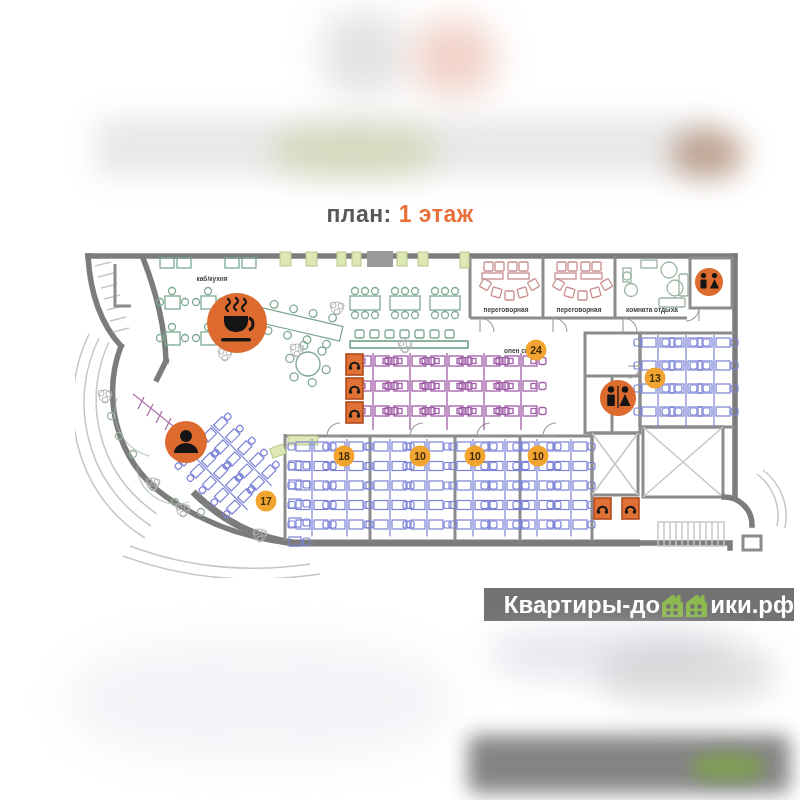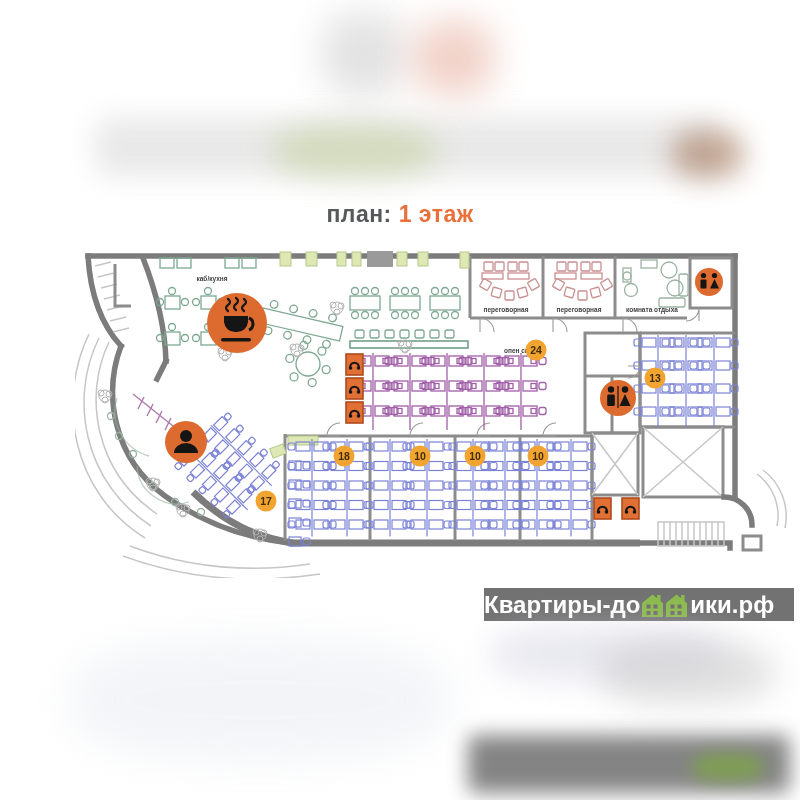--- a/index.html
+++ b/index.html
@@ -23,21 +23,21 @@
   .blu{stroke:#7b82d6;stroke-width:1.2;fill:none;}
   .plnt{stroke:#b3b3b3;stroke-width:1;fill:none;}
   .lbl{font-family:"Liberation Sans",sans-serif;font-size:6.5px;font-weight:bold;
        fill:#3f3f3f;text-anchor:middle;}
   .badge-c{fill:#f2a430;}
   .badge-t{font-family:"Liberation Sans",sans-serif;font-size:10.5px;font-weight:bold;
        fill:#412d00;text-anchor:middle;}
   .ink{fill:#151515;}
   .wmark{position:absolute;left:484px;top:588px;width:310px;height:33px;
         background:rgba(106,106,106,.95);display:flex;align-items:center;
-        justify-content:flex-start;color:#fff;font-size:24px;font-weight:bold;}
+        justify-content:flex-end;color:#fff;font-size:24px;font-weight:bold;}
   .wmark svg{margin:0 1px;}
 </style>
 </head>
 <body>
 
 <div class="stage">
 
   <div>
     <div class="blob" style="left:322px;top:12px;width:84px;height:84px;background:#cbcbcb;filter:blur(18px);opacity:.55"></div>
     <div class="blob" style="left:413px;top:20px;width:82px;height:76px;background:#e8b4a4;filter:blur(18px);opacity:.6"></div>

